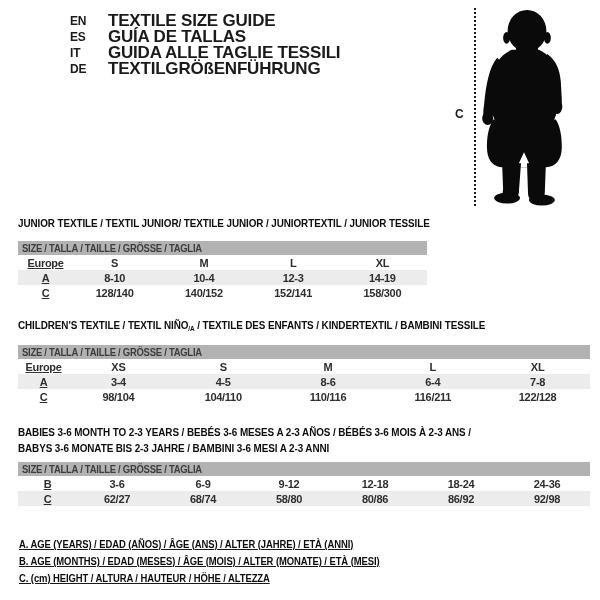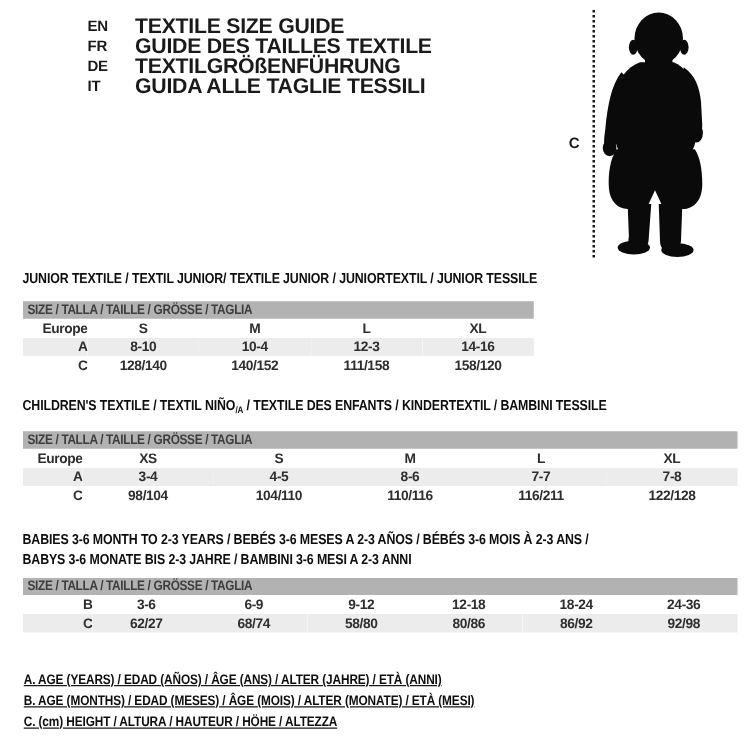--- a/index.html
+++ b/index.html
@@ -21,21 +21,21 @@
   
   .sec-title { position:absolute; left:18px; font-size:11.5px; font-weight:bold; color:#0d0d0d;
                white-space:nowrap; transform:scaleX(0.86); transform-origin:0 50%; letter-spacing:-0.1px; }
   .sec-title sub { font-size:7.5px; vertical-align:-2px; }
   .sec-title .tline { display:block; height:16px; line-height:16px; }
 
   
   .size-table { position:absolute; left:18px; border-collapse:collapse; table-layout:fixed;
                 font-size:11px; font-weight:bold; color:#2e2e2e; letter-spacing:-0.3px; }
   .size-table td { height:15px; text-align:center; padding:0; white-space:nowrap; overflow:hidden;margin-left:20px; }
-  .size-table td.lbl { text-align:right; padding-left:3px; }
+  .size-table td.lbl { text-align:center; padding-left:3px;text-decoration:underline; }
   .size-table tr.alt { background:#ececec; }
   .size-bar { background:#b2b2b2; height:14px !important; text-align:left !important; padding-left:4px !important;
               color:#3d3d3d; }
   .size-bar .condensed { display:inline-block; transform:scaleX(0.86); transform-origin:0 50%; white-space:nowrap; }
 
   
   .notes { position:absolute; left:19px; top:536px;text-decoration:underline; }
   .note-line { height:17px; line-height:17px; font-size:11px; font-weight:bold; white-space:nowrap;
                transform:scaleX(0.86); transform-origin:0 50%; letter-spacing:-0.1px; color:#0d0d0d; }
 </style>
@@ -43,30 +43,30 @@
 <body>
 
 <div class="canvas">
 
   <div class="lang-block">
     <div class="lang-row">
       <span class="lang-code">EN</span>
       <span class="lang-title">TEXTILE SIZE GUIDE</span>
     </div>
     <div class="lang-row">
-      <span class="lang-code">FR</span>
-      <span class="lang-title">GUIDE DES TAILLES TEXTILE</span>
+      <span class="lang-code">ES</span>
+      <span class="lang-title">GUÍA DE TALLAS</span>
+    </div>
+    <div class="lang-row">
+      <span class="lang-code">IT</span>
+      <span class="lang-title">GUIDA ALLE TAGLIE TESSILI</span>
     </div>
     <div class="lang-row">
       <span class="lang-code">DE</span>
       <span class="lang-title">TEXTILGRÖßENFÜHRUNG</span>
-    </div>
-    <div class="lang-row">
-      <span class="lang-code">IT</span>
-      <span class="lang-title">GUIDA ALLE TAGLIE TESSILI</span>
     </div>
   </div>
 
   <div class="measure-line"></div>
   <div class="measure-label">C</div>
   <svg class="baby-svg" width="90" height="199" viewBox="0 0 90 200" fill="#0a0a0a" xmlns="http://www.w3.org/2000/svg">
     <ellipse cx="48" cy="23" rx="19.5" ry="21"></ellipse>
     <ellipse cx="27.5" cy="30" rx="3.5" ry="6"></ellipse>
     <ellipse cx="68.5" cy="30" rx="3.5" ry="6"></ellipse>
     <rect x="37" y="34" width="22" height="14"></rect>
@@ -105,28 +105,28 @@
       <td>S</td>
       <td>M</td>
       <td>L</td>
       <td>XL</td>
     </tr>
     <tr class="alt">
       <td class="lbl">A</td>
       <td>8-10</td>
       <td>10-4</td>
       <td>12-3</td>
-      <td>14-16</td>
+      <td>14-19</td>
     </tr>
     <tr>
       <td class="lbl">C</td>
       <td>128/140</td>
       <td>140/152</td>
-      <td>111/158</td>
-      <td>158/120</td>
+      <td>152/141</td>
+      <td>158/300</td>
     </tr>
   </tbody>
     </table>
 
   <div class="sec-title" style="top:319px;">
     <span>CHILDREN'S TEXTILE / TEXTIL NIÑO</span><sub>/A</sub><span> / TEXTILE DES ENFANTS / KINDERTEXTIL / BAMBINI TESSILE</span>
   </div>
   <table class="size-table" style="top:345px; width:572px;">
     <colgroup>
         <col style="width:48px">
@@ -148,21 +148,21 @@
       <td>S</td>
       <td>M</td>
       <td>L</td>
       <td>XL</td>
     </tr>
     <tr class="alt">
       <td class="lbl">A</td>
       <td>3-4</td>
       <td>4-5</td>
       <td>8-6</td>
-      <td>7-7</td>
+      <td>6-4</td>
       <td>7-8</td>
     </tr>
     <tr>
       <td class="lbl">C</td>
       <td>98/104</td>
       <td>104/110</td>
       <td>110/116</td>
       <td>116/211</td>
       <td>122/128</td>
     </tr>

